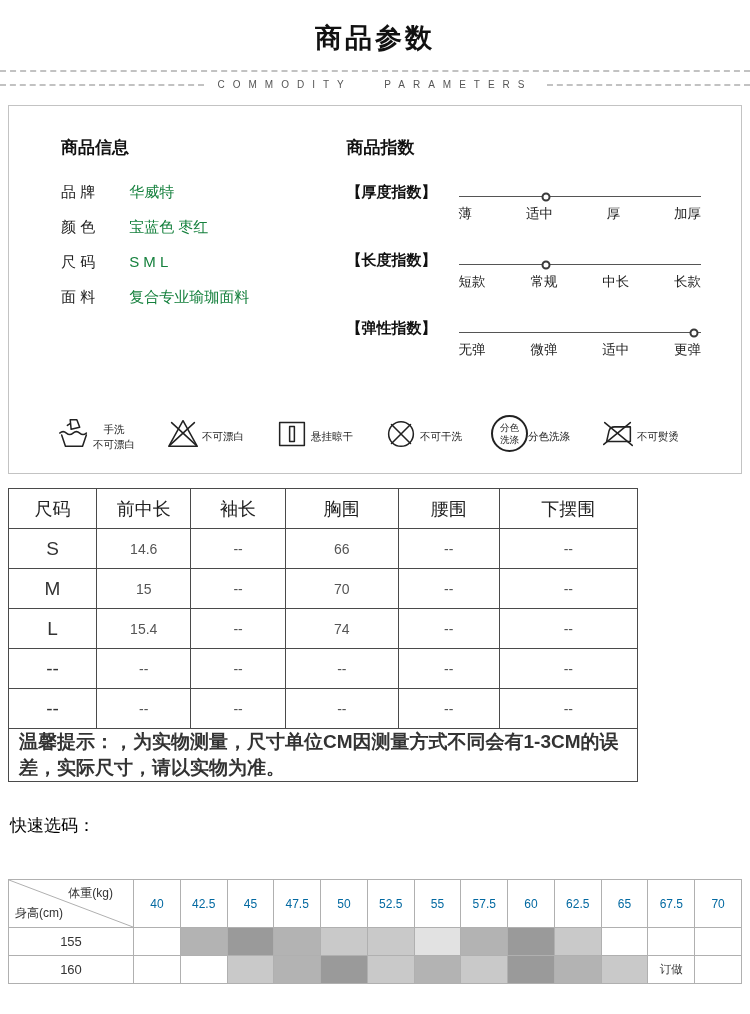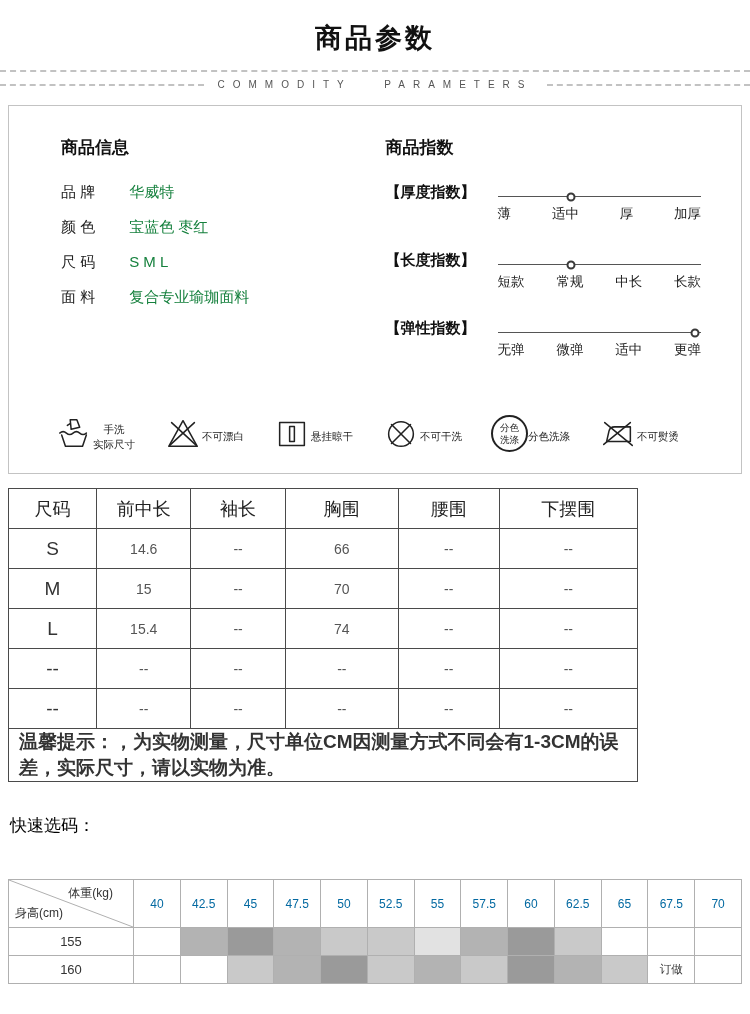--- a/index.html
+++ b/index.html
@@ -13,21 +13,21 @@
 
   
   .page-title { text-align:center; font-size:27px; font-weight:bold; letter-spacing:3px; color:#111; }
   .dash-full { margin:14px 0 0; border-top:2px dashed #c2c2c2; }
   .subtitle-row { display:flex; align-items:center; margin-top:7px; }
   .subtitle-row .seg { flex:1; border-top:2px dashed #c2c2c2; }
   .subtitle { font-size:10px; letter-spacing:8px; word-spacing:22px; color:#555; padding:0 14px; white-space:nowrap; }
 
   
   .panel { margin:15px 8px 0; border:1px solid #c3c3c3; padding:30px 0 20px; }
-  .panel-cols { display:flex; padding:0 40px 0 52px;gap:39px; }
+  .panel-cols { display:flex; padding:0 40px 0 52px; }
   .info-col { width:44%; }
   .idx-col { flex:1; padding-left:4px; }
   .sec-title { font-size:17px; font-weight:bold; color:#111; margin-bottom:24px; }
   .frow { margin-bottom:16px; font-size:15px; color:#222; }
   .flabel { display:inline-block; min-width:64px; }
   .fvalue { color:#15803d; }
 
   .irow { display:flex; align-items:flex-start; margin-bottom:13px; }
   .ilabel { font-size:15px; font-weight:bold; width:112px; flex:none; padding-top:0; color:#111; }
   .slider { position:relative; flex:1; height:48px; margin-top:7px; }
@@ -151,21 +151,21 @@
 
     <div class="care">
       <div class="care-item">
         <svg class="cicon" viewBox="0 0 40 40">
           <path d="M16 5 L23 5 L26 13 L17 15 Z"></path>
           <path d="M16 9 l-3 2"></path>
           <path d="M5 19 q3.5 -3 7 0 t7 0 t7 0 t7 0"></path>
           <path d="M7 21 L11 33 L29 33 L33 21"></path>
         </svg>
         <div class="cap">手洗
-实际尺寸</div>
+不可漂白</div>
       </div>
       <div class="care-item">
         <svg class="cicon" viewBox="0 0 40 40">
           <path d="M20 6 L35 33 L5 33 Z"></path>
           <path d="M8 8 L34 32"></path>
           <path d="M32 8 L6 32"></path>
         </svg>
         <div class="cap">不可漂白</div>
       </div>
       <div class="care-item">

